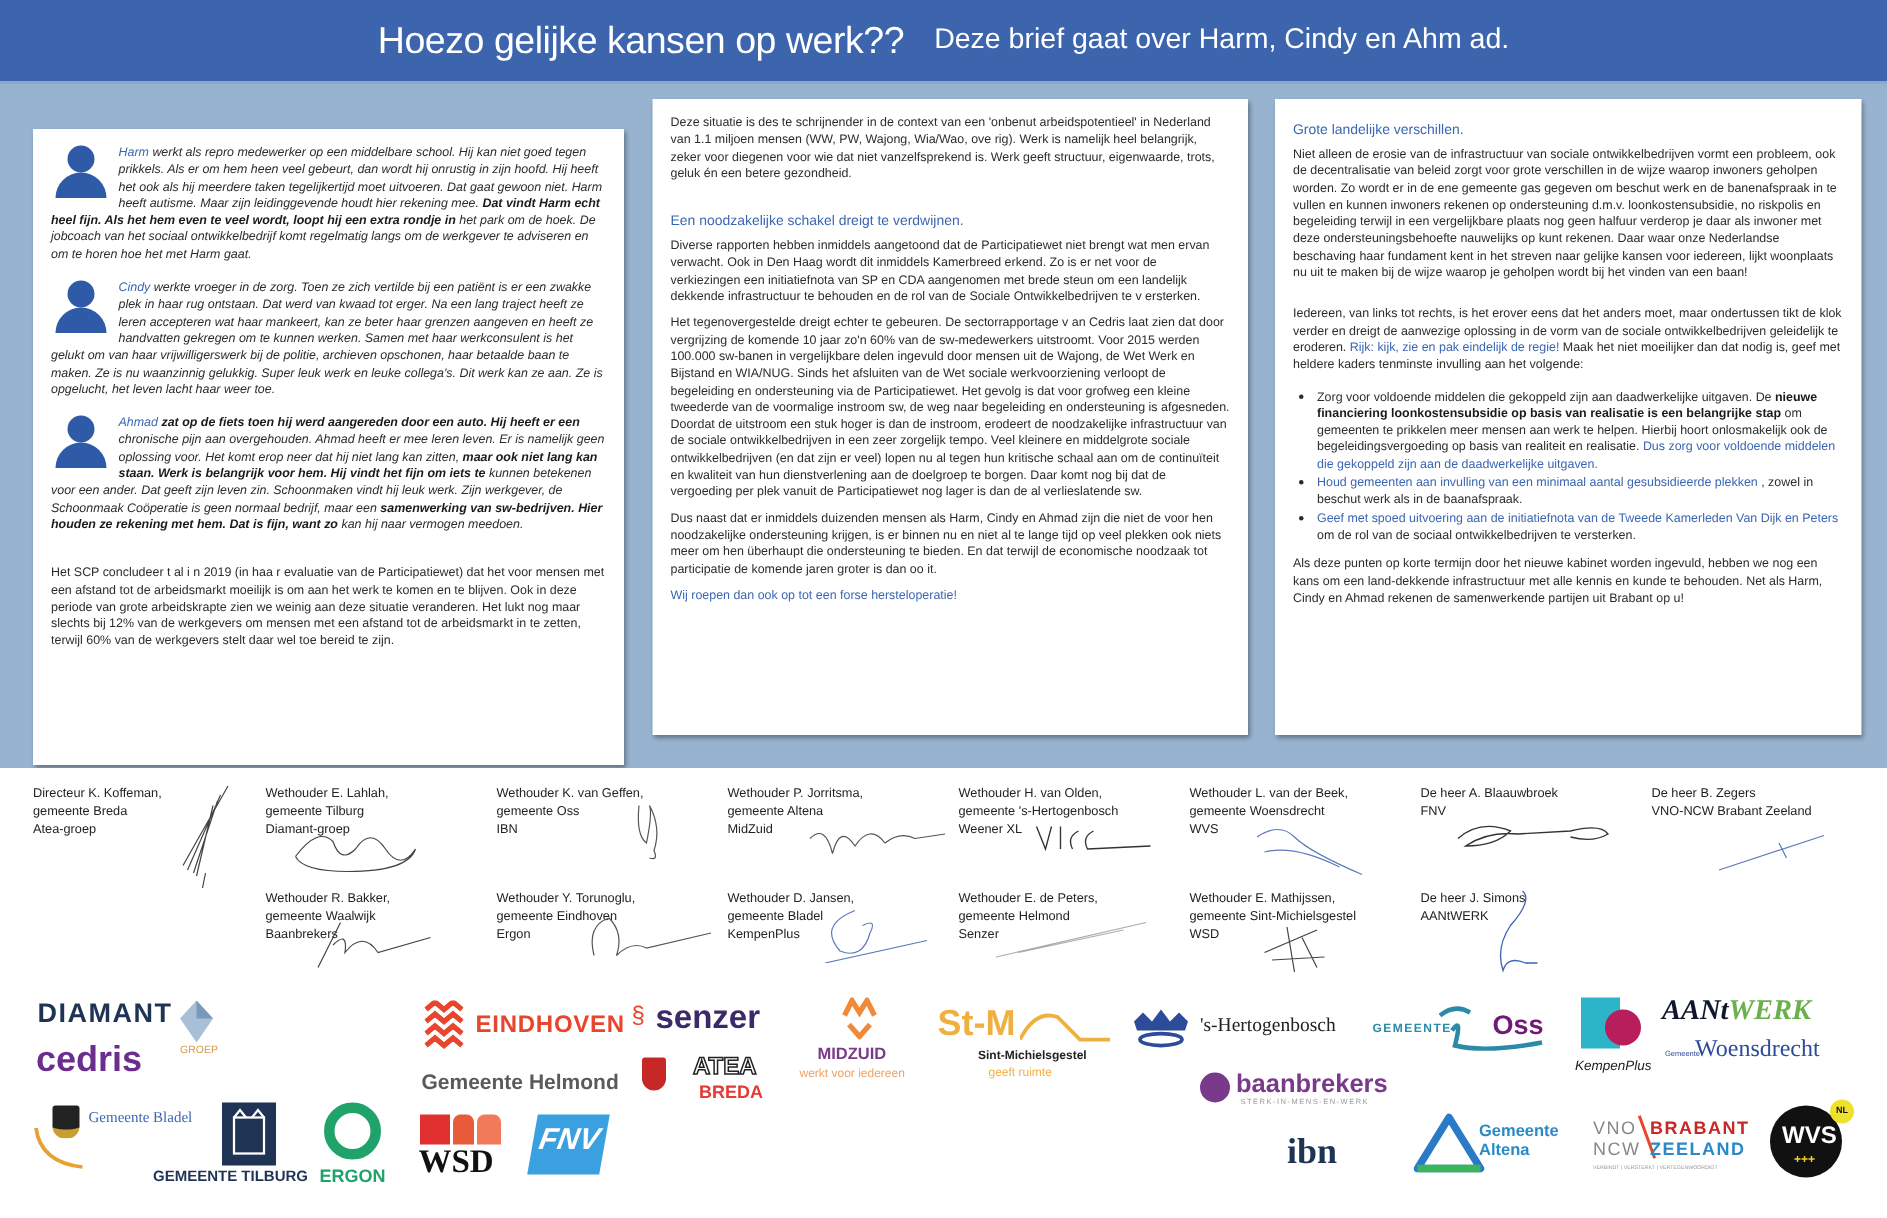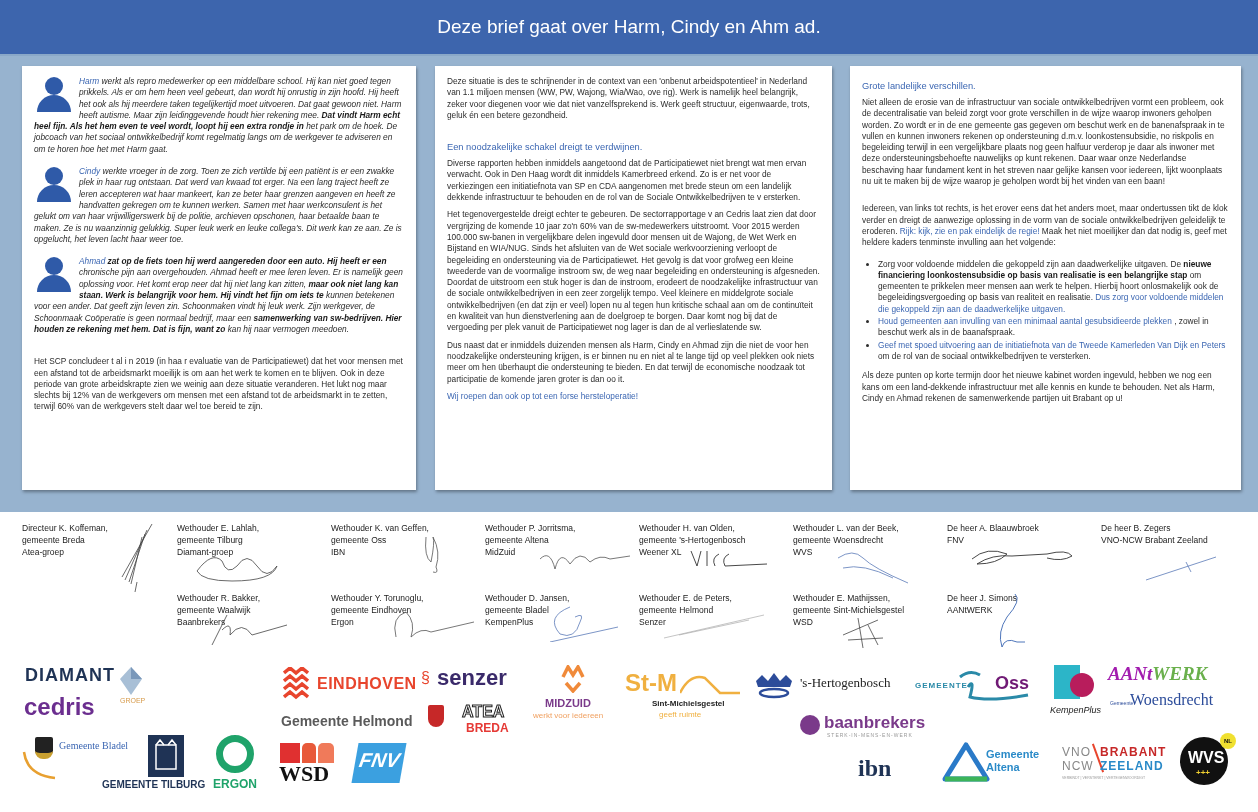--- a/index.html
+++ b/index.html
@@ -2,21 +2,21 @@
 <html><head>
 <meta charset="utf-8">
 <style>
   * { box-sizing: border-box; margin: 0; padding: 0; }
   html, body { width: 1258px; height: 812px; overflow: hidden; background: #ffffff; font-family: "Liberation Sans", sans-serif; }
   .header { position: absolute; left: 0; top: 0; width: 1258px; height: 56px; background: #3d65ad; border-bottom: 2px solid #8aa8c8; display: flex; align-items: center; justify-content: center; color: #fff; }
   .header .title { font-size: 25px; letter-spacing: -0.3px; margin-right: 20px; }
   .header .subtitle { font-size: 19px; }
   .panel-bg { position: absolute; left: 0; top: 56px; width: 1258px; height: 456px; background: #97b3cf; }
   .card { position: absolute; top: 66px; background: #fff; box-shadow: 1px 2px 3px rgba(0,0,0,0.35); padding: 10px 12px; font-size: 8.3px; line-height: 11.3px; color: #2c2c2c; }
-  .card1 { left: 22px; width: 394px; height: 424px; }
+  .card1 { left: 22px; width: 394px; height: 424px; margin-top: 20px; }
   .card2 { left: 435px; width: 397px; height: 424px; }
   .card3 { left: 850px; width: 391px; height: 424px; }
   .person { position: relative; padding-left: 0; margin-bottom: 11px; font-style: italic; }
   .avatar { float: left; width: 40px; height: 36px; margin-right: 5px; margin-top: 1px; position: relative; }
   .avatar .head { position: absolute; left: 11px; top: 0; width: 18px; height: 18px; border-radius: 50%; background: #2f5aa8; }
   .avatar .body { position: absolute; left: 3px; top: 18px; width: 34px; height: 17px; border-radius: 17px 17px 0 0; background: #2f5aa8; }
   .name { color: #3b66b2; }
   .bold { font-weight: bold; color: #1a1a1a; }
   .heading { color: #3b66b2; font-size: 9.3px; line-height: 13px; margin-top: 4px; margin-bottom: 4px; }
   p { margin-bottom: 6px; }
@@ -26,20 +26,21 @@
   .sig-area { position: absolute; left: 0; top: 512px; width: 1258px; height: 140px; background: #fff; }
   .sig { position: absolute; font-size: 8.5px; line-height: 12px; color: #222; width: 150px; }
   .sig svg { position: absolute; }
   .logos { position: absolute; left: 0; top: 655px; width: 1258px; height: 157px; }
   .logo { position: absolute; font-family: "Liberation Sans", sans-serif; }
 </style>
 </head>
 <body>
 
 <div class="header">
+  <span class="title">Hoezo gelijke kansen op werk??</span>
   <span class="subtitle">Deze brief gaat over Harm, Cindy en Ahm  ad.</span>
 </div>
 
 <div class="panel-bg"></div>
 
 <div class="card card1">
   <div class="person">
     <div class="avatar">
         <div class="head"></div>
         <div class="body"></div>
@@ -256,21 +257,21 @@
   <div class="logo" style="left:915px;top:26px;font-weight:bold;font-size:8px;color:#2a8aa8;letter-spacing:1px">GEMEENTE</div>
   <svg class="logo" style="left:950px;top:12px" width="80" height="38" viewBox="0 0 80 38">
       <path d="M10 10 Q20 2 30 8 M18 20 Q25 10 20 30 Q40 35 78 28" stroke="#2a8aa8" stroke-width="3" fill="none"></path>
     </svg>
   <div class="logo" style="left:995px;top:18px;font-weight:bold;font-size:18px;color:#701a75">Oss</div>
 
   <div class="logo" style="left:1054px;top:10px;width:26px;height:34px;background:#2cb5c8"></div>
   <div class="logo" style="left:1070px;top:18px;width:24px;height:24px;border-radius:50%;background:#b81d5c"></div>
   <div class="logo" style="left:1050px;top:50px;font-size:9px;color:#222;font-style:italic">KempenPlus</div>
 
-  <div class="logo" style="left:1108px;top:8px;font-family:'Liberation Serif',serif;font-weight:bold;font-style:italic;font-size:19px"><span style="color:#a21caf">AANt</span><span style="color:#6ab04c">WERK</span></div>
+  <div class="logo" style="left:1108px;top:8px;font-family:'Liberation Serif',serif;font-weight:bold;font-style:italic;font-size:19px"><span style="color:#0f172a">AANt</span><span style="color:#6ab04c">WERK</span></div>
   <div class="logo" style="left:1110px;top:45px;font-size:5px;color:#2c4c9a">Gemeente</div>
   <div class="logo" style="left:1130px;top:36px;font-family:'Liberation Serif',serif;font-size:16px;color:#2c4c9a">Woensdrecht</div>
 
   <div class="logo" style="left:35px;top:82px;width:18px;height:22px;background:#222;border-radius:2px 2px 8px 8px;border-bottom:6px solid #c9a030"></div>
   <div class="logo" style="left:59px;top:85px;font-family:'Liberation Serif',serif;font-size:10px;color:#3b66b2">Gemeente Bladel</div>
   <svg class="logo" style="left:22px;top:95px" width="35" height="32" viewBox="0 0 35 32">
       <path d="M2 2 Q5 25 33 28" stroke="#e8a030" stroke-width="2.5" fill="none"></path>
     </svg>
 
   <div class="logo" style="left:148px;top:80px;width:36px;height:42px;background:#1f3355">

